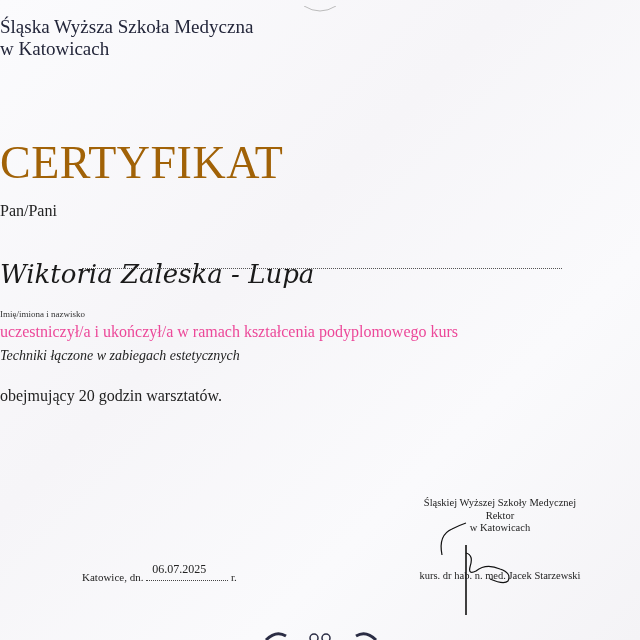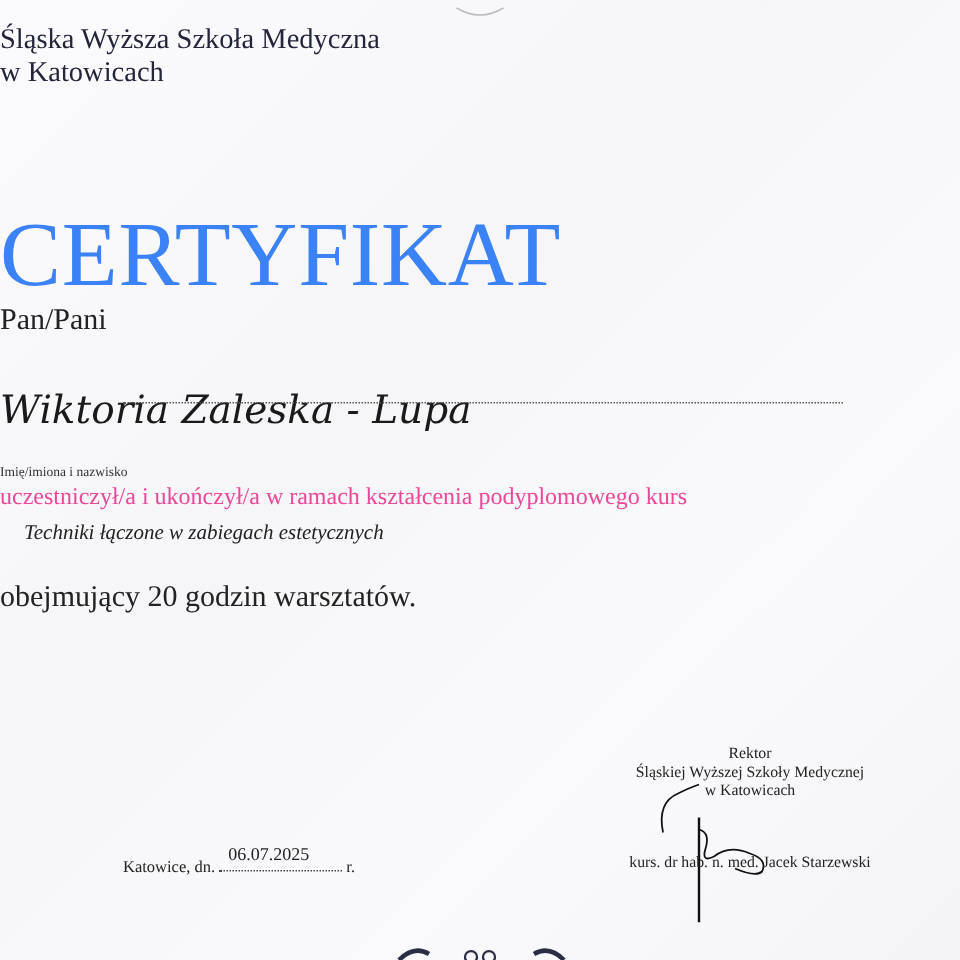--- a/index.html
+++ b/index.html
@@ -6,35 +6,35 @@
   body {
     width:640px; height:640px; overflow:hidden; position:relative;
     background: linear-gradient(135deg, #fbfbfd 0%, #f6f5f8 40%, #fafafc 70%, #f4f3f6 100%);
     font-family: "Liberation Serif", "DejaVu Serif", serif;
     color:#1c1c2a;
   }
   .abs { position:absolute;text-align:right; }
   .center { left:0; width:528px; text-align:left; }
   .uni1 { top:16px; font-size:19px; color:#23263a; }
   .uni2 { top:38px; font-size:19px; color:#23263a; }
-  .title { top:136px; font-size:61px; letter-spacing:0.5px; color:#3b82f6; }
-  .panpani { top:202px; font-size:20px; color:#222; }
+  .title { top:136px; font-size:46px; letter-spacing:0.5px; color:#a16207; }
+  .panpani { top:202px; font-size:16px; color:#222; }
   .name {
     top:238px; font-size:26px; font-style:italic; color:#1a1a1a;
     font-family: "DejaVu Serif", serif;
     margin-top: 21px;
   }
   .dotline {
     top:268px; left:82px; width:480px; height:0;
     border-top:1px dotted #555;
   }
   .namelabel { top:272px; font-size:9px; color:#333;margin-top:37px; }
   .line1 { top:323px; font-size:16px; color:#ec4899; }
-  .course { top:348px; font-size:14px; font-style:italic; color:#222;margin-left:16px; }
-  .line3 { top:387px; font-size:20px; color:#222; }
+  .course { top:348px; font-size:14px; font-style:italic; color:#222; }
+  .line3 { top:387px; font-size:16px; color:#222; }
   .rektor { top:497px; left:400px; width:200px; text-align:center; font-size:10.5px; line-height:12.5px; color:#222; }
   .signer { top:570px; left:400px; width:200px; text-align:center; font-size:10.5px; color:#222; }
   .place { top:570px; left:82px; font-size:11px; color:#222; white-space:nowrap; }
   .place .dots { display:inline-block; width:82px; border-bottom:1px dotted #444; position:relative; height:10px; vertical-align:baseline; }
   .place .date { position:absolute; left:6px; top:-8px; font-size:12px; }
   .sig { top:515px; left:430px; }
   .ornament { top:626px; left:246px; }
   .crest { top:0px; left:300px; }
 </style>
 </head>
@@ -55,22 +55,22 @@
 
 <div class="abs center name">Wiktoria Zaleska - Lupa</div>
 <div class="abs dotline"></div>
 <div class="abs center namelabel">Imię/imiona i nazwisko</div>
 
 <div class="abs center line1">uczestniczył/a i ukończył/a w ramach kształcenia podyplomowego kurs</div>
 <div class="abs center course">Techniki łączone w zabiegach estetycznych</div>
 <div class="abs center line3">obejmujący 20 godzin warsztatów.</div>
 
 <div class="abs rektor">
+  <div>Śląskiej Wyższej Szkoły Medycznej</div>
   <div>Rektor</div>
-  <div>Śląskiej Wyższej Szkoły Medycznej</div>
   <div>w Katowicach</div>
 </div>
 
 <div class="abs sig">
   <svg width="110" height="100" viewBox="0 0 110 100">
     <path d="M12 40 Q8 20 22 14 Q30 10 36 8" stroke="#111" fill="none" stroke-width="1.2"></path>
     <path d="M36 30 L36 100" stroke="#111" fill="none" stroke-width="1.6"></path>
     <path d="M36 38 Q44 40 40 52 Q38 60 46 56 Q56 48 70 54 Q82 58 78 66 Q74 70 60 64" stroke="#111" fill="none" stroke-width="1.2"></path>
   </svg>
 </div>

